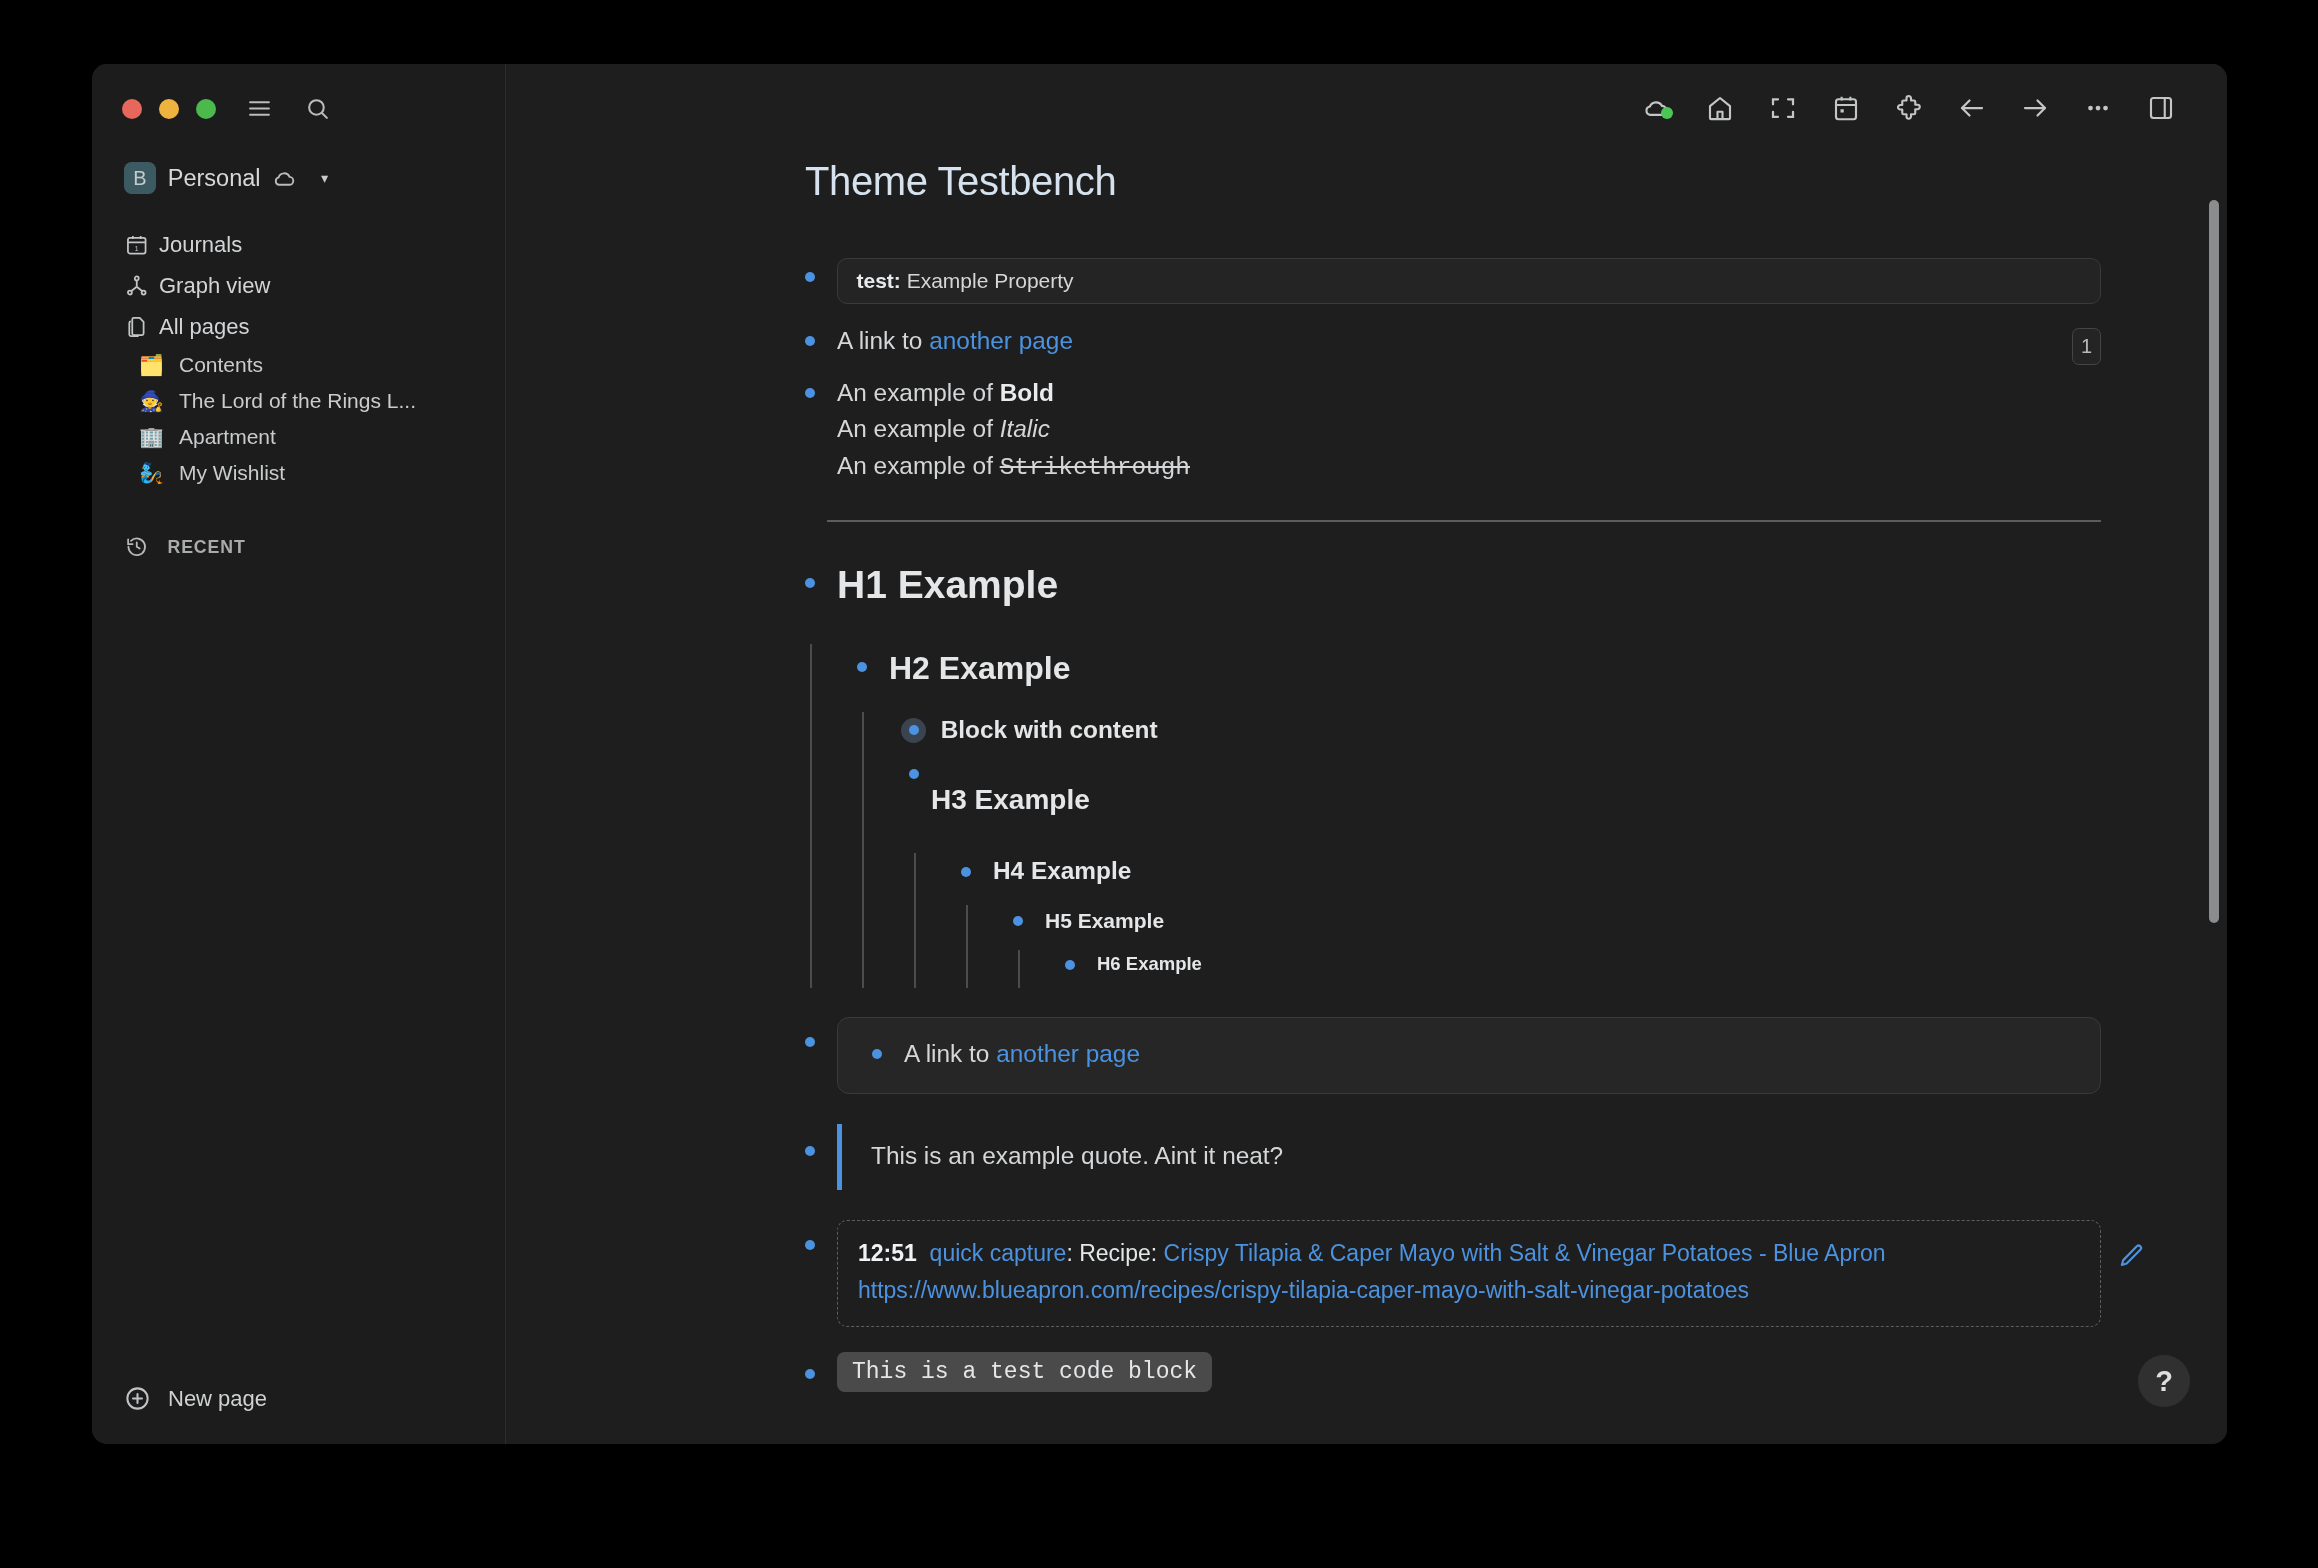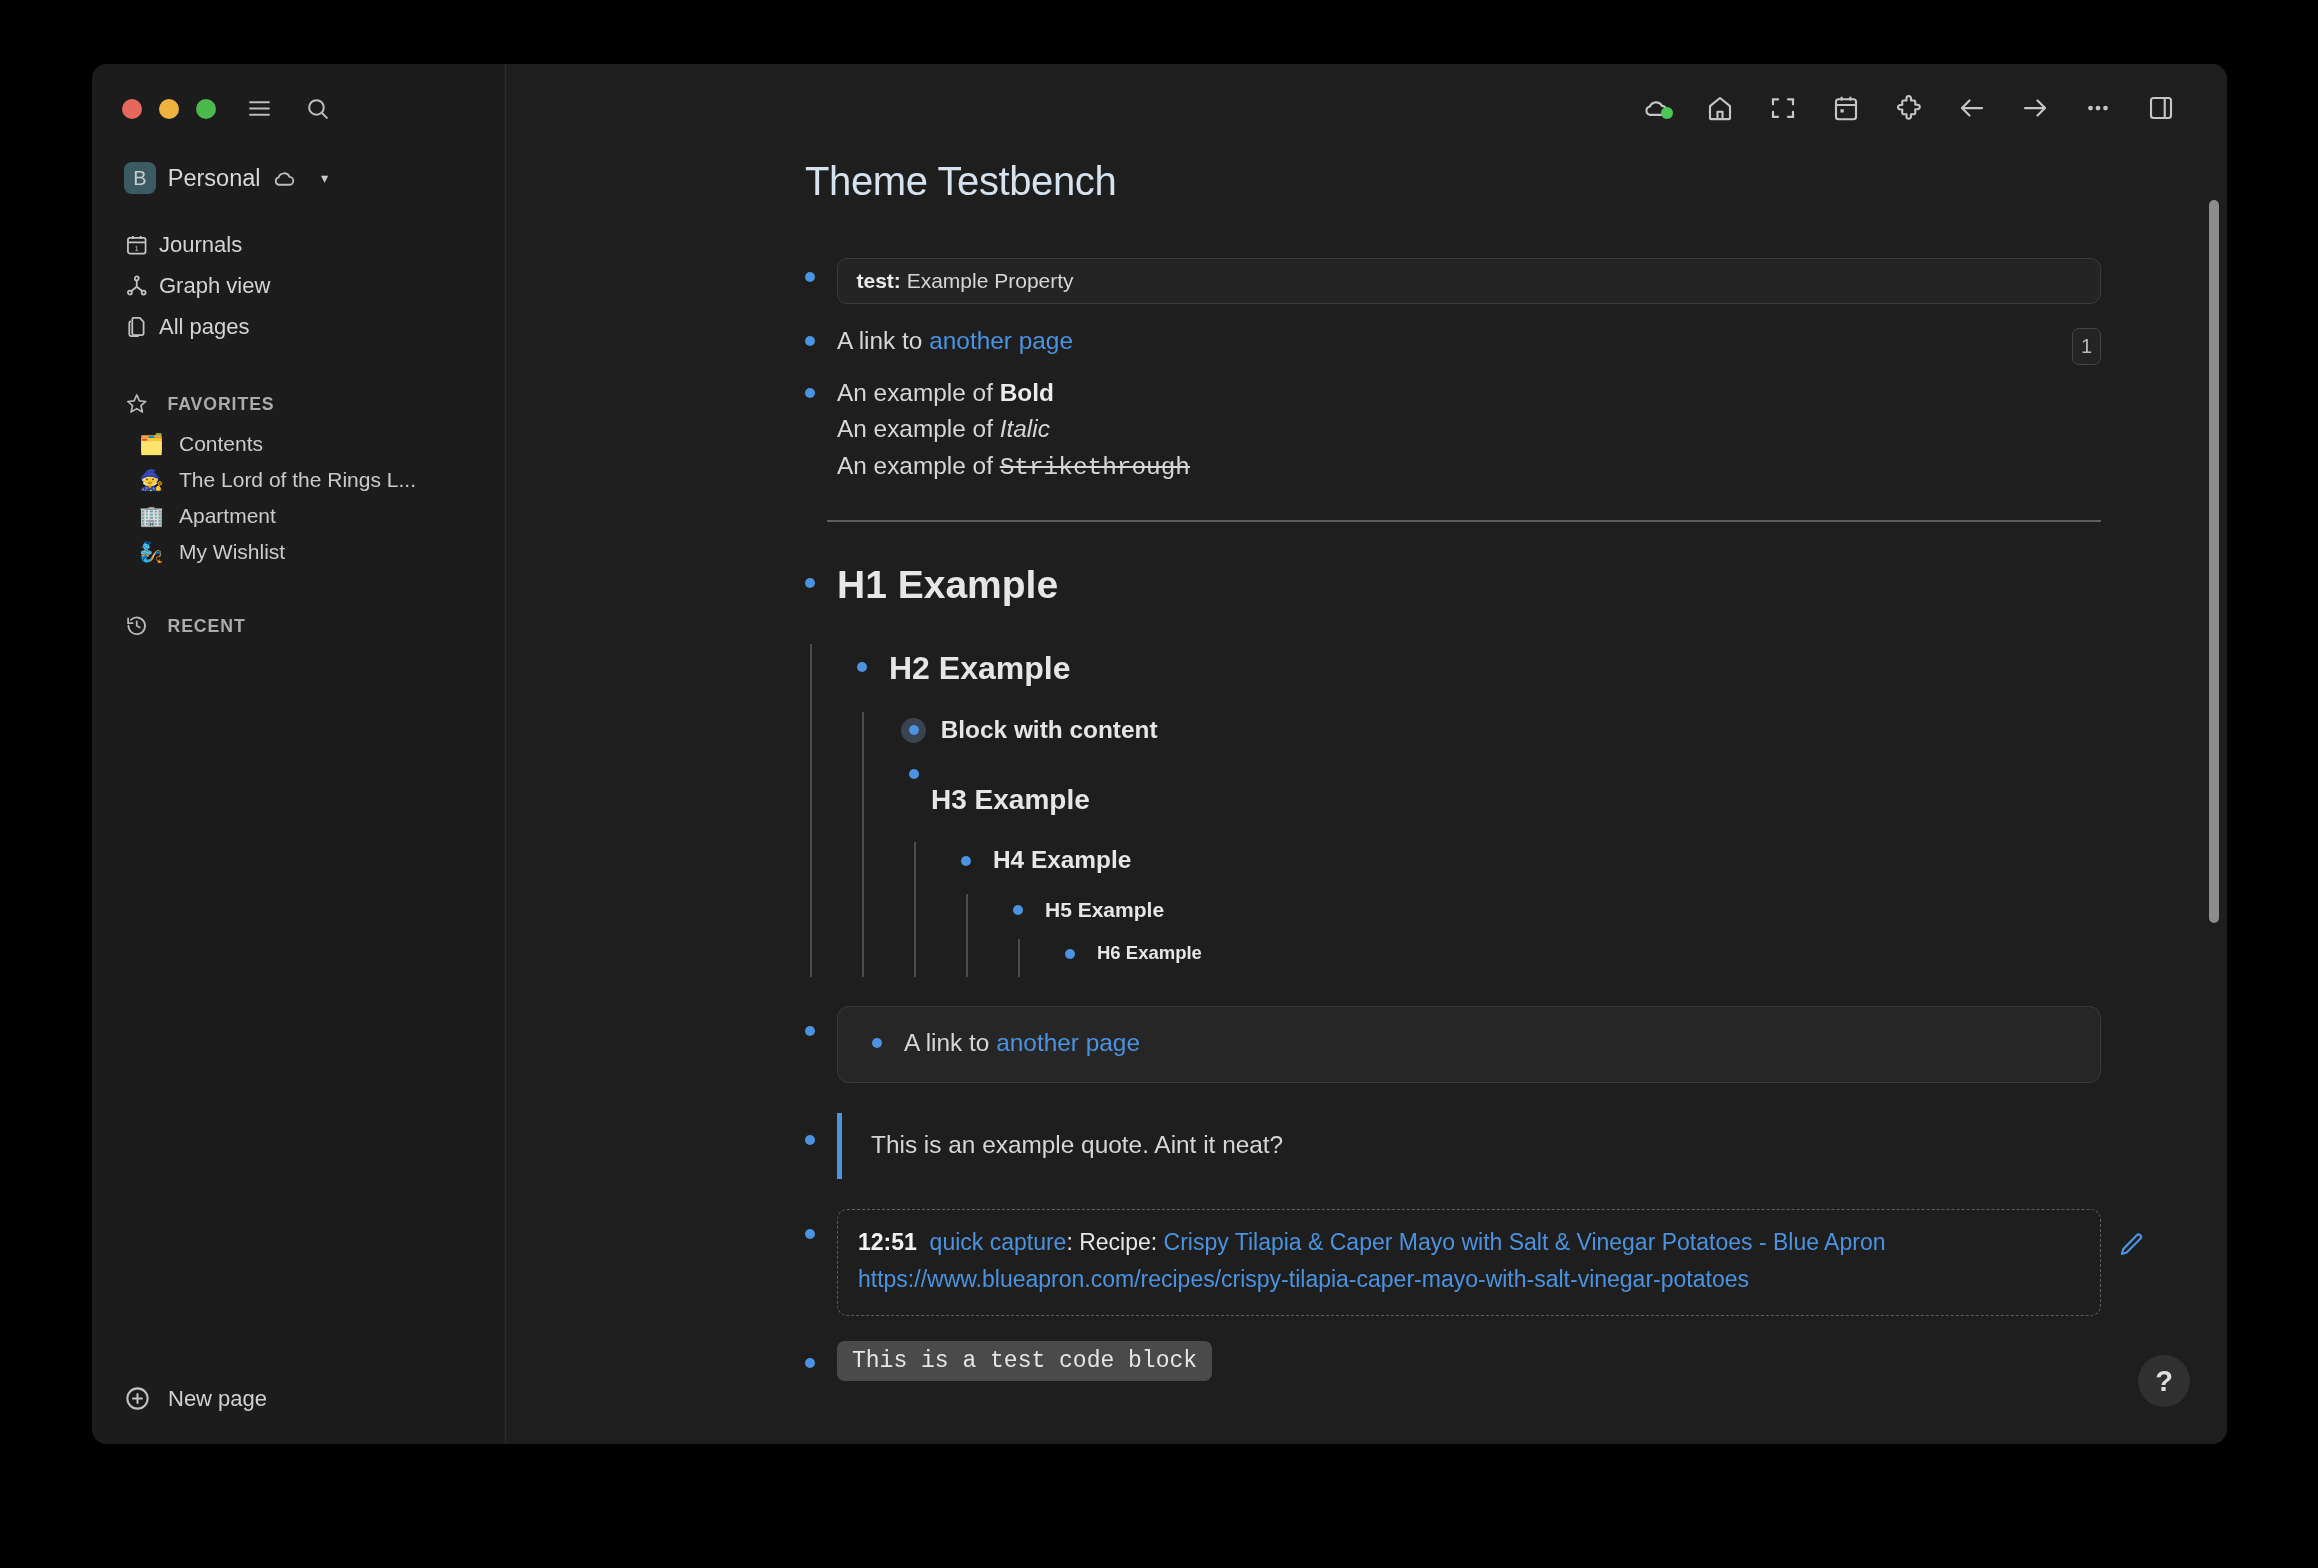--- a/index.html
+++ b/index.html
@@ -313,28 +313,20 @@
         <span class="ico">
           <svg viewBox="0 0 24 24" fill="none" stroke="currentColor" stroke-width="1.8" stroke-linejoin="round">
             <path d="M9 3h6l4 4v12a1.6 1.6 0 0 1-1.6 1.6H9A1.6 1.6 0 0 1 7.4 19V4.6A1.6 1.6 0 0 1 9 3z"></path>
             <path d="M6 6.5A1.6 1.6 0 0 0 4.4 8.1V20A1.6 1.6 0 0 0 6 21.6h8"></path>
           </svg>
         </span>
         <span>All pages</span>
       </div>
     </div>
 
-    <div class="section-head">
-      <span class="ico">
-        <svg viewBox="0 0 24 24" fill="none" stroke="currentColor" stroke-width="1.7" stroke-linejoin="round">
-          <polygon points="12,3 14.7,9.1 21.2,9.7 16.3,14 17.8,20.4 12,17 6.2,20.4 7.7,14 2.8,9.7 9.3,9.1"></polygon>
-        </svg>
-      </span>
-      <span>FAVORITES</span>
-    </div>
 
     <div>
       <div class="fav-item">
         <span class="fav-emoji">🗂️</span>
         <span>Contents</span>
       </div>
       <div class="fav-item">
         <span class="fav-emoji">🧙</span>
         <span>The Lord of the Rings L...</span>
       </div>
@@ -490,21 +482,21 @@
                   <i></i>
                 </span>
               <div class="text bold-line" style="margin-left:14.3px;">Block with content</div>
             </div>
 
             <div class="row" style="margin-top:6px;flex-direction:column;">
               <span class="bullet" style="margin-top:15px;"></span>
               <div class="text h3">H3 Example</div>
             </div>
 
-            <div class="indent" style="margin-top:21px;">
+            <div class="indent" style="margin-top:32px;">
               <div class="row">
                 <span class="bullet" style="margin-top:13.5px;"></span>
                 <div class="text h4">H4 Example</div>
               </div>
 
               <div class="indent" style="margin-top:15px;">
                 <div class="row">
                   <span class="bullet" style="margin-top:11px;"></span>
                   <div class="text h5">H5 Example</div>
                 </div>

